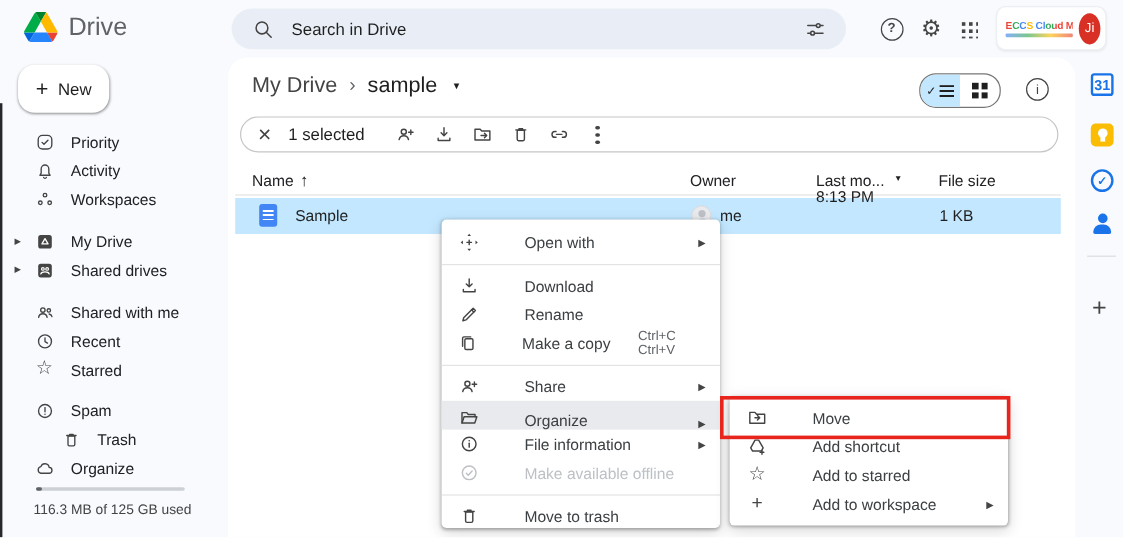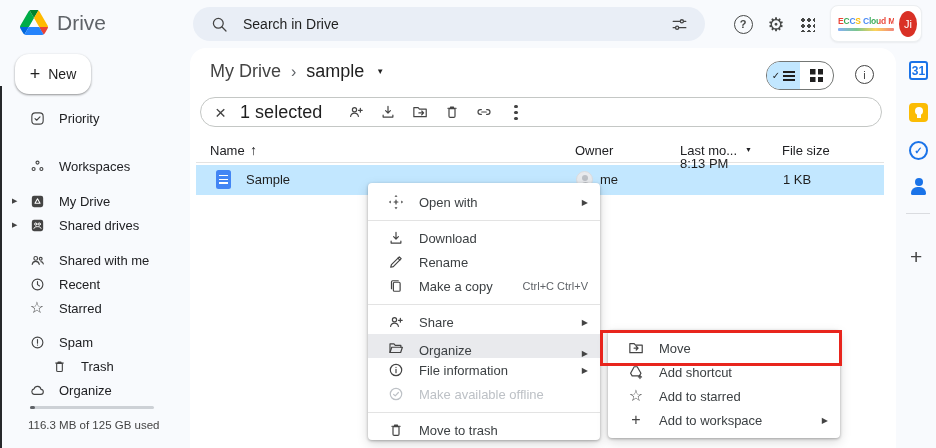--- a/index.html
+++ b/index.html
@@ -37,38 +37,38 @@
   .crumb .caret{font-size:8px;color:#1f1f1f;margin-left:2px;}
   .view-toggle{left:766px;top:61px;width:66px;height:27px;border:1px solid #747775;border-radius:14px;display:flex;overflow:hidden;background:#fff;}
   .vt-seg{flex:1;display:flex;align-items:center;justify-content:center;gap:3px;cursor:pointer;}
   .vt-list{background:#c2e7ff;}
   .vt-check{font-size:10px;color:#1f1f1f;}
   .lines3{width:12px;height:10px;background:repeating-linear-gradient(to bottom,#1f1f1f 0 1.6px,transparent 1.6px 4.2px);}
   .grid4{width:13px;height:13px;background:linear-gradient(#1f1f1f,#1f1f1f) 0 0/5.5px 5.5px no-repeat,linear-gradient(#1f1f1f,#1f1f1f) 7.5px 0/5.5px 5.5px no-repeat,linear-gradient(#1f1f1f,#1f1f1f) 0 7.5px/5.5px 5.5px no-repeat,linear-gradient(#1f1f1f,#1f1f1f) 7.5px 7.5px/5.5px 5.5px no-repeat;}
   .info-circ{left:855px;top:65px;width:17px;height:17px;border:1.6px solid #444;border-radius:50%;display:flex;align-items:center;justify-content:center;font-size:11px;color:#444;cursor:pointer;}
   .toolbar{left:200px;top:97px;width:682px;height:30px;border:1px solid #c4c7c5;border-radius:17px;box-sizing:border-box;display:flex;align-items:center;padding:0 14px;gap:0;background:#fff;}
   .tb-x{font-size:19px;color:#444;cursor:pointer;line-height:1;margin-right:14px;}
-  .tb-count{font-size:18px;color:#1f1f1f;margin-right:18px;}
+  .tb-count{font-size:14px;color:#1f1f1f;margin-right:18px;}
   .tb-ic{width:32px;height:24px;display:flex;align-items:center;justify-content:center;cursor:pointer;}
   .dots3{position:relative;width:3.4px;height:3.4px;border-radius:50%;background:#444;box-shadow:0 6px 0 #444,0 12px 0 #444;margin-top:-11px;}
   
   .th{position:absolute;font-size:13px;color:#202124;}
   .th-line{left:196px;top:162px;width:688px;height:1px;background:#e3e3e3;}
   .sel-row{left:196px;top:165px;width:688px;height:30px;background:#c2e7ff;}
   .docs-ic{position:absolute;left:216px;top:170px;width:15px;height:19px;background:#4285f4;border-radius:2.5px;}
   .docs-ic:before{content:"";position:absolute;left:3px;right:3px;top:5px;height:9px;background:repeating-linear-gradient(to bottom,#fff 0 1.4px,transparent 1.4px 3.6px);}
   .cell{position:absolute;font-size:13px;color:#1f1f1f;}
   .owner-av{position:absolute;left:576px;top:171px;width:17px;height:17px;border-radius:50%;background:#e8eaed;border:1px solid #dadce0;box-sizing:border-box;}
   .owner-av:before{content:"";position:absolute;left:5px;top:3px;width:6px;height:6px;border-radius:50%;background:#bdc1c6;}
   .owner-av:after{content:"";position:absolute;left:2.5px;top:9.5px;width:11px;height:6px;border-radius:6px 6px 0 0;background:#bdc1c6;}
   
   .menu{background:#fff;border-radius:4px;box-shadow:0 1px 3px rgba(0,0,0,.3),0 4px 12px rgba(0,0,0,.15);z-index:5;}
   .ctx{left:368px;top:183px;width:232px;height:257px;}
   .sub{left:608px;top:330px;width:232px;height:108px;z-index:6;}
-  .mi{position:absolute;left:0;width:100%;height:24px;display:flex;align-items:center;box-sizing:border-box;padding:0 12px 0 18px;font-size:13px;color:#3c4043;cursor:pointer;}
+  .mi{position:absolute;left:0;width:100%;height:24px;display:flex;align-items:center;box-sizing:border-box;padding:0 12px 0 13px;font-size:13px;color:#3c4043;cursor:pointer;gap:23px;}
   .mi .ic{width:20px;height:20px;margin-right:13px;display:flex;align-items:center;justify-content:center;}
   .mi .lbl{flex:1;white-space:nowrap;}
   .mi .arr{font-size:8px;color:#444;}
   .mi .sc{font-size:11px;color:#5f6368;}
   .mi.hl{background:#e9eaed;align-items:flex-end;}
   .mi.disabled{color:#bdc1c6;cursor:default;}
   .mdiv{position:absolute;left:0;width:100%;height:1px;background:#e3e3e3;}
   .star-g{font-size:16px;color:#444;line-height:1;}
   .plus-g{font-size:16px;color:#444;line-height:1;}
   .red-box{left:600px;top:330px;width:242px;height:36px;border:3px solid #e8251d;box-sizing:border-box;z-index:9;pointer-events:none;}
@@ -148,20 +148,29 @@
 
   <div class="sb-item" style="top:106px;">
     <span class="ic">
         <svg class="ik" width="17" height="17" viewBox="0 0 24 24">
           <rect x="4" y="4" width="16" height="16" rx="5"></rect>
           <path d="m8.5 12.2 2.3 2.3 4.7-4.8"></path>
         </svg>
       </span>
     <span>Priority</span>
   </div>
+  <div class="sb-item" style="top:130px;">
+    <span class="ic">
+        <svg class="ik" width="17" height="17" viewBox="0 0 24 24">
+          <path d="M6 17h12l-1.5-2.5V9.5A4.5 4.5 0 0 0 12 5a4.5 4.5 0 0 0-4.5 4.5v5L6 17z"></path>
+          <path d="M10.4 19.5a1.7 1.7 0 0 0 3.2 0"></path>
+        </svg>
+      </span>
+    <span>Activity</span>
+  </div>
   <div class="sb-item" style="top:154px;">
     <span class="ic">
         <svg class="ik" width="17" height="17" viewBox="0 0 24 24">
           <circle cx="12" cy="6.5" r="2.1"></circle>
           <circle cx="6.5" cy="15.5" r="2.1"></circle>
           <circle cx="17.5" cy="15.5" r="2.1"></circle>
         </svg>
       </span>
     <span>Workspaces</span>
   </div>

